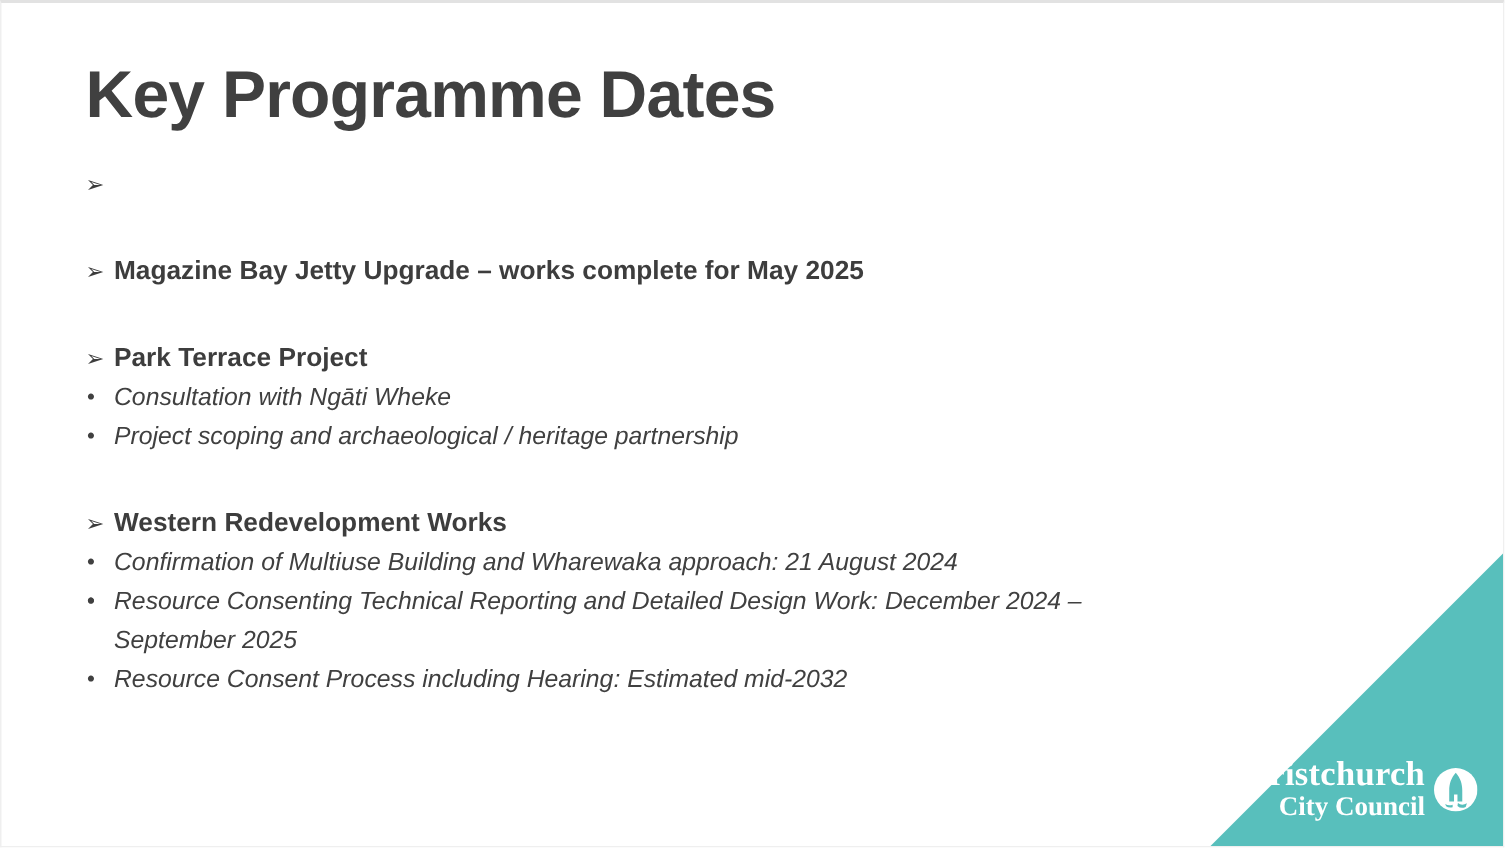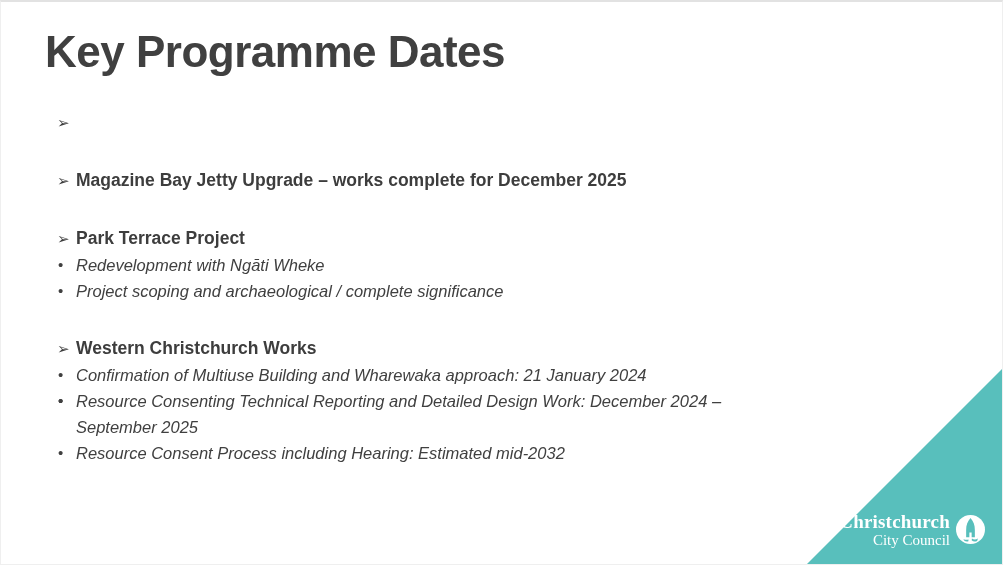--- a/index.html
+++ b/index.html
@@ -12,21 +12,21 @@
     box-sizing: border-box;
     border: 1px solid #efefef;
     border-top: 2px solid #e2e2e2;
     font-family: "Liberation Sans", "DejaVu Sans", sans-serif;
     color: #3f3f3f;
   }
   .page-title {
     position: absolute;
     left: 40px;
     top: 20px;
-    margin: 4px;
+    margin: 16px;
     font-size: 44px;
     font-weight: 700;
     letter-spacing: -0.5px;
     color: #404040;
     line-height: 1.2;
   }
   .content {
     position: absolute;
     left: 56px;
     top: 108px;
@@ -80,74 +80,74 @@
     position: absolute;
     right: 17px;
     bottom: 16px;
     display: flex;
     align-items: center;
     gap: 6px;
     color: #ffffff;
     font-family: "Liberation Serif", "DejaVu Serif", serif;
   }
   .ccc-logo-text { text-align: right; }
-  .ccc-logo-line1 { font-size: 19px; font-weight: 700; line-height: 1.05; letter-spacing: 0.2px; }
-  .ccc-logo-line2 { font-size: 15px; font-weight: 400; line-height: 1.1; }
+  .ccc-logo-line1 { font-size: 23px; font-weight: 700; line-height: 1.05; letter-spacing: 0.2px; }
+  .ccc-logo-line2 { font-size: 18px; font-weight: 700; line-height: 1.1; }
   .ccc-logo-mark { display: block; }
 </style>
 </head>
 <body>
 
 <div class="slide">
 
   <h1 class="page-title">Key Programme Dates</h1>
 
   <div class="content">
   <div class="section">
     <div class="section-heading">
       <span class="arrow-bullet">➢</span>
     </div>
     <ul class="sub-items"></ul>
   </div>
 
   <div class="section">
     <div class="section-heading">
       <span class="arrow-bullet">➢</span>
-      <span class="section-heading-text">Magazine Bay Jetty Upgrade – works complete for December 2025</span>
+      <span class="section-heading-text">Magazine Bay Jetty Upgrade – works complete for May 2025</span>
     </div>
     <ul class="sub-items"></ul>
   </div>
 
   <div class="section">
     <div class="section-heading">
       <span class="arrow-bullet">➢</span>
       <span class="section-heading-text">Park Terrace Project</span>
     </div>
     <ul class="sub-items">
   <li>
     <span class="dot-bullet">•</span>
-    <span class="sub-item-text">Redevelopment with Ngāti Wheke</span>
+    <span class="sub-item-text">Consultation with Ngāti Wheke</span>
   </li>
 
   <li>
     <span class="dot-bullet">•</span>
-    <span class="sub-item-text">Project scoping and archaeological / complete significance</span>
+    <span class="sub-item-text">Project scoping and archaeological / heritage partnership</span>
   </li>
 </ul>
   </div>
 
   <div class="section">
     <div class="section-heading">
       <span class="arrow-bullet">➢</span>
-      <span class="section-heading-text">Western Christchurch Works</span>
+      <span class="section-heading-text">Western Redevelopment Works</span>
     </div>
     <ul class="sub-items">
   <li>
     <span class="dot-bullet">•</span>
-    <span class="sub-item-text">Confirmation of Multiuse Building and Wharewaka approach: 21 January 2024</span>
+    <span class="sub-item-text">Confirmation of Multiuse Building and Wharewaka approach: 21 August 2024</span>
   </li>
 
   <li>
     <span class="dot-bullet">•</span>
   </li>
 
   <li>
     <span class="dot-bullet">•</span>
     <span class="sub-item-text">Resource Consenting Technical Reporting and Detailed Design Work: December 2024 – September 2025</span>
   </li>

